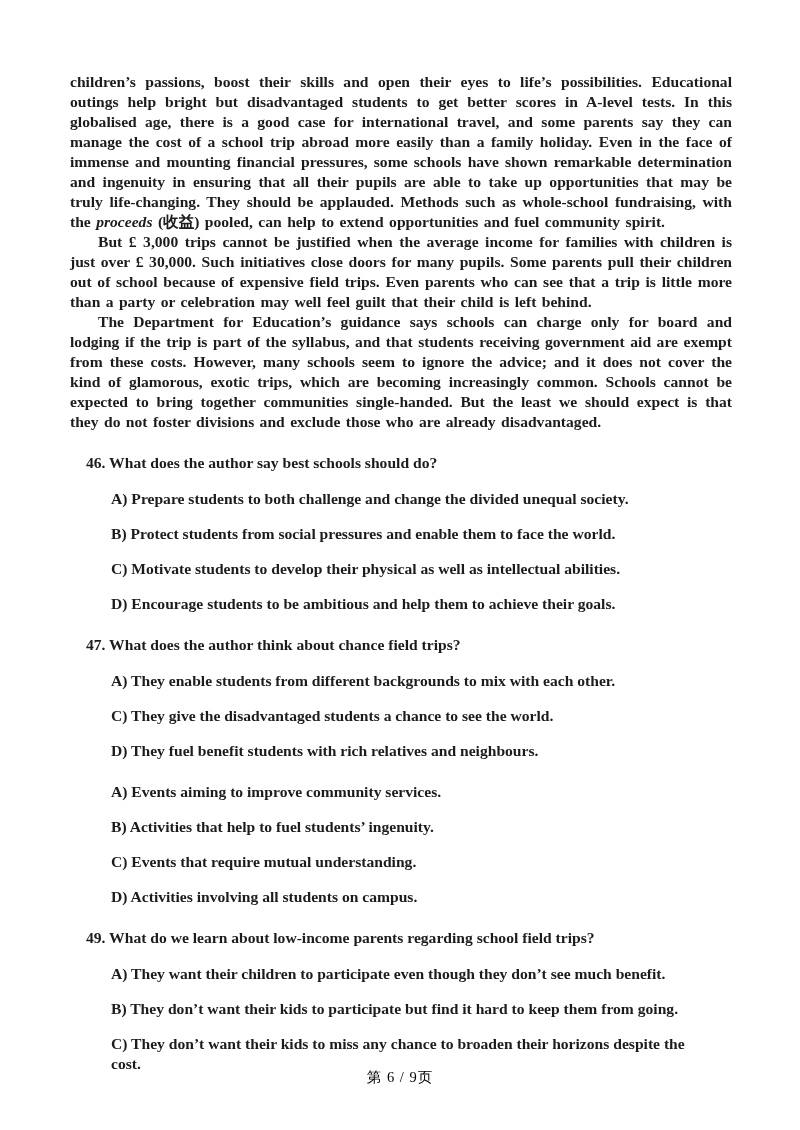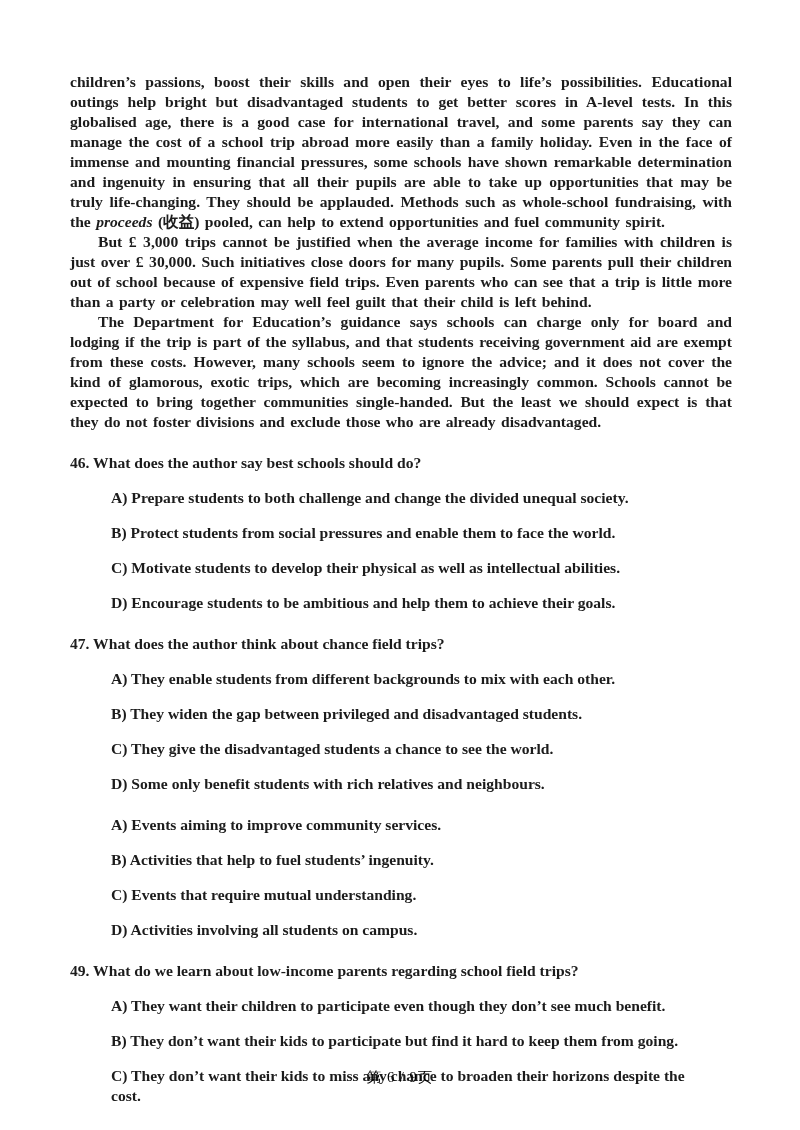--- a/index.html
+++ b/index.html
@@ -40,21 +40,21 @@
   .questions {
     margin-top: 0;
   }
   .question {
     margin-top: 21px;
   }
   .question:first-child {
     margin-top: 21px;
   }
   .q-head {
-    margin: 0;
+    margin: 16px;
   }
   .q-option {
     margin: 15px;
     padding-left: 26px;
   }
   .footer {
     position: absolute;
     left: 0;
     right: 0;
     top: 1068px;
@@ -78,23 +78,22 @@
         <div class="question">
           <p class="q-head"><span>46. </span><span>What does the author say best schools should do?</span></p>
           <p class="q-option"><span>A) </span><span>Prepare students to both challenge and change the divided unequal society.</span></p>
           <p class="q-option"><span>B) </span><span>Protect students from social pressures and enable them to face the world.</span></p>
           <p class="q-option"><span>C) </span><span>Motivate students to develop their physical as well as intellectual abilities.</span></p>
           <p class="q-option"><span>D) </span><span>Encourage students to be ambitious and help them to achieve their goals.</span></p>
         </div>
         <div class="question">
           <p class="q-head"><span>47. </span><span>What does the author think about chance field trips?</span></p>
           <p class="q-option"><span>A) </span><span>They enable students from different backgrounds to mix with each other.</span></p>
-          <p class="q-option"><span>B) </span><span>They widen the gap between privileged and disadvantaged students.</span></p>
           <p class="q-option"><span>C) </span><span>They give the disadvantaged students a chance to see the world.</span></p>
-          <p class="q-option"><span>D) </span><span>Some only benefit students with rich relatives and neighbours.</span></p>
+          <p class="q-option"><span>D) </span><span>They fuel benefit students with rich relatives and neighbours.</span></p>
         </div>
         <div class="question">
           <p class="q-option"><span>A) </span><span>Events aiming to improve community services.</span></p>
           <p class="q-option"><span>B) </span><span>Activities that help to fuel students’ ingenuity.</span></p>
           <p class="q-option"><span>C) </span><span>Events that require mutual understanding.</span></p>
           <p class="q-option"><span>D) </span><span>Activities involving all students on campus.</span></p>
         </div>
         <div class="question">
           <p class="q-head"><span>49. </span><span>What do we learn about low-income parents regarding school field trips?</span></p>
           <p class="q-option"><span>A) </span><span>They want their children to participate even though they don’t see much benefit.</span></p>

